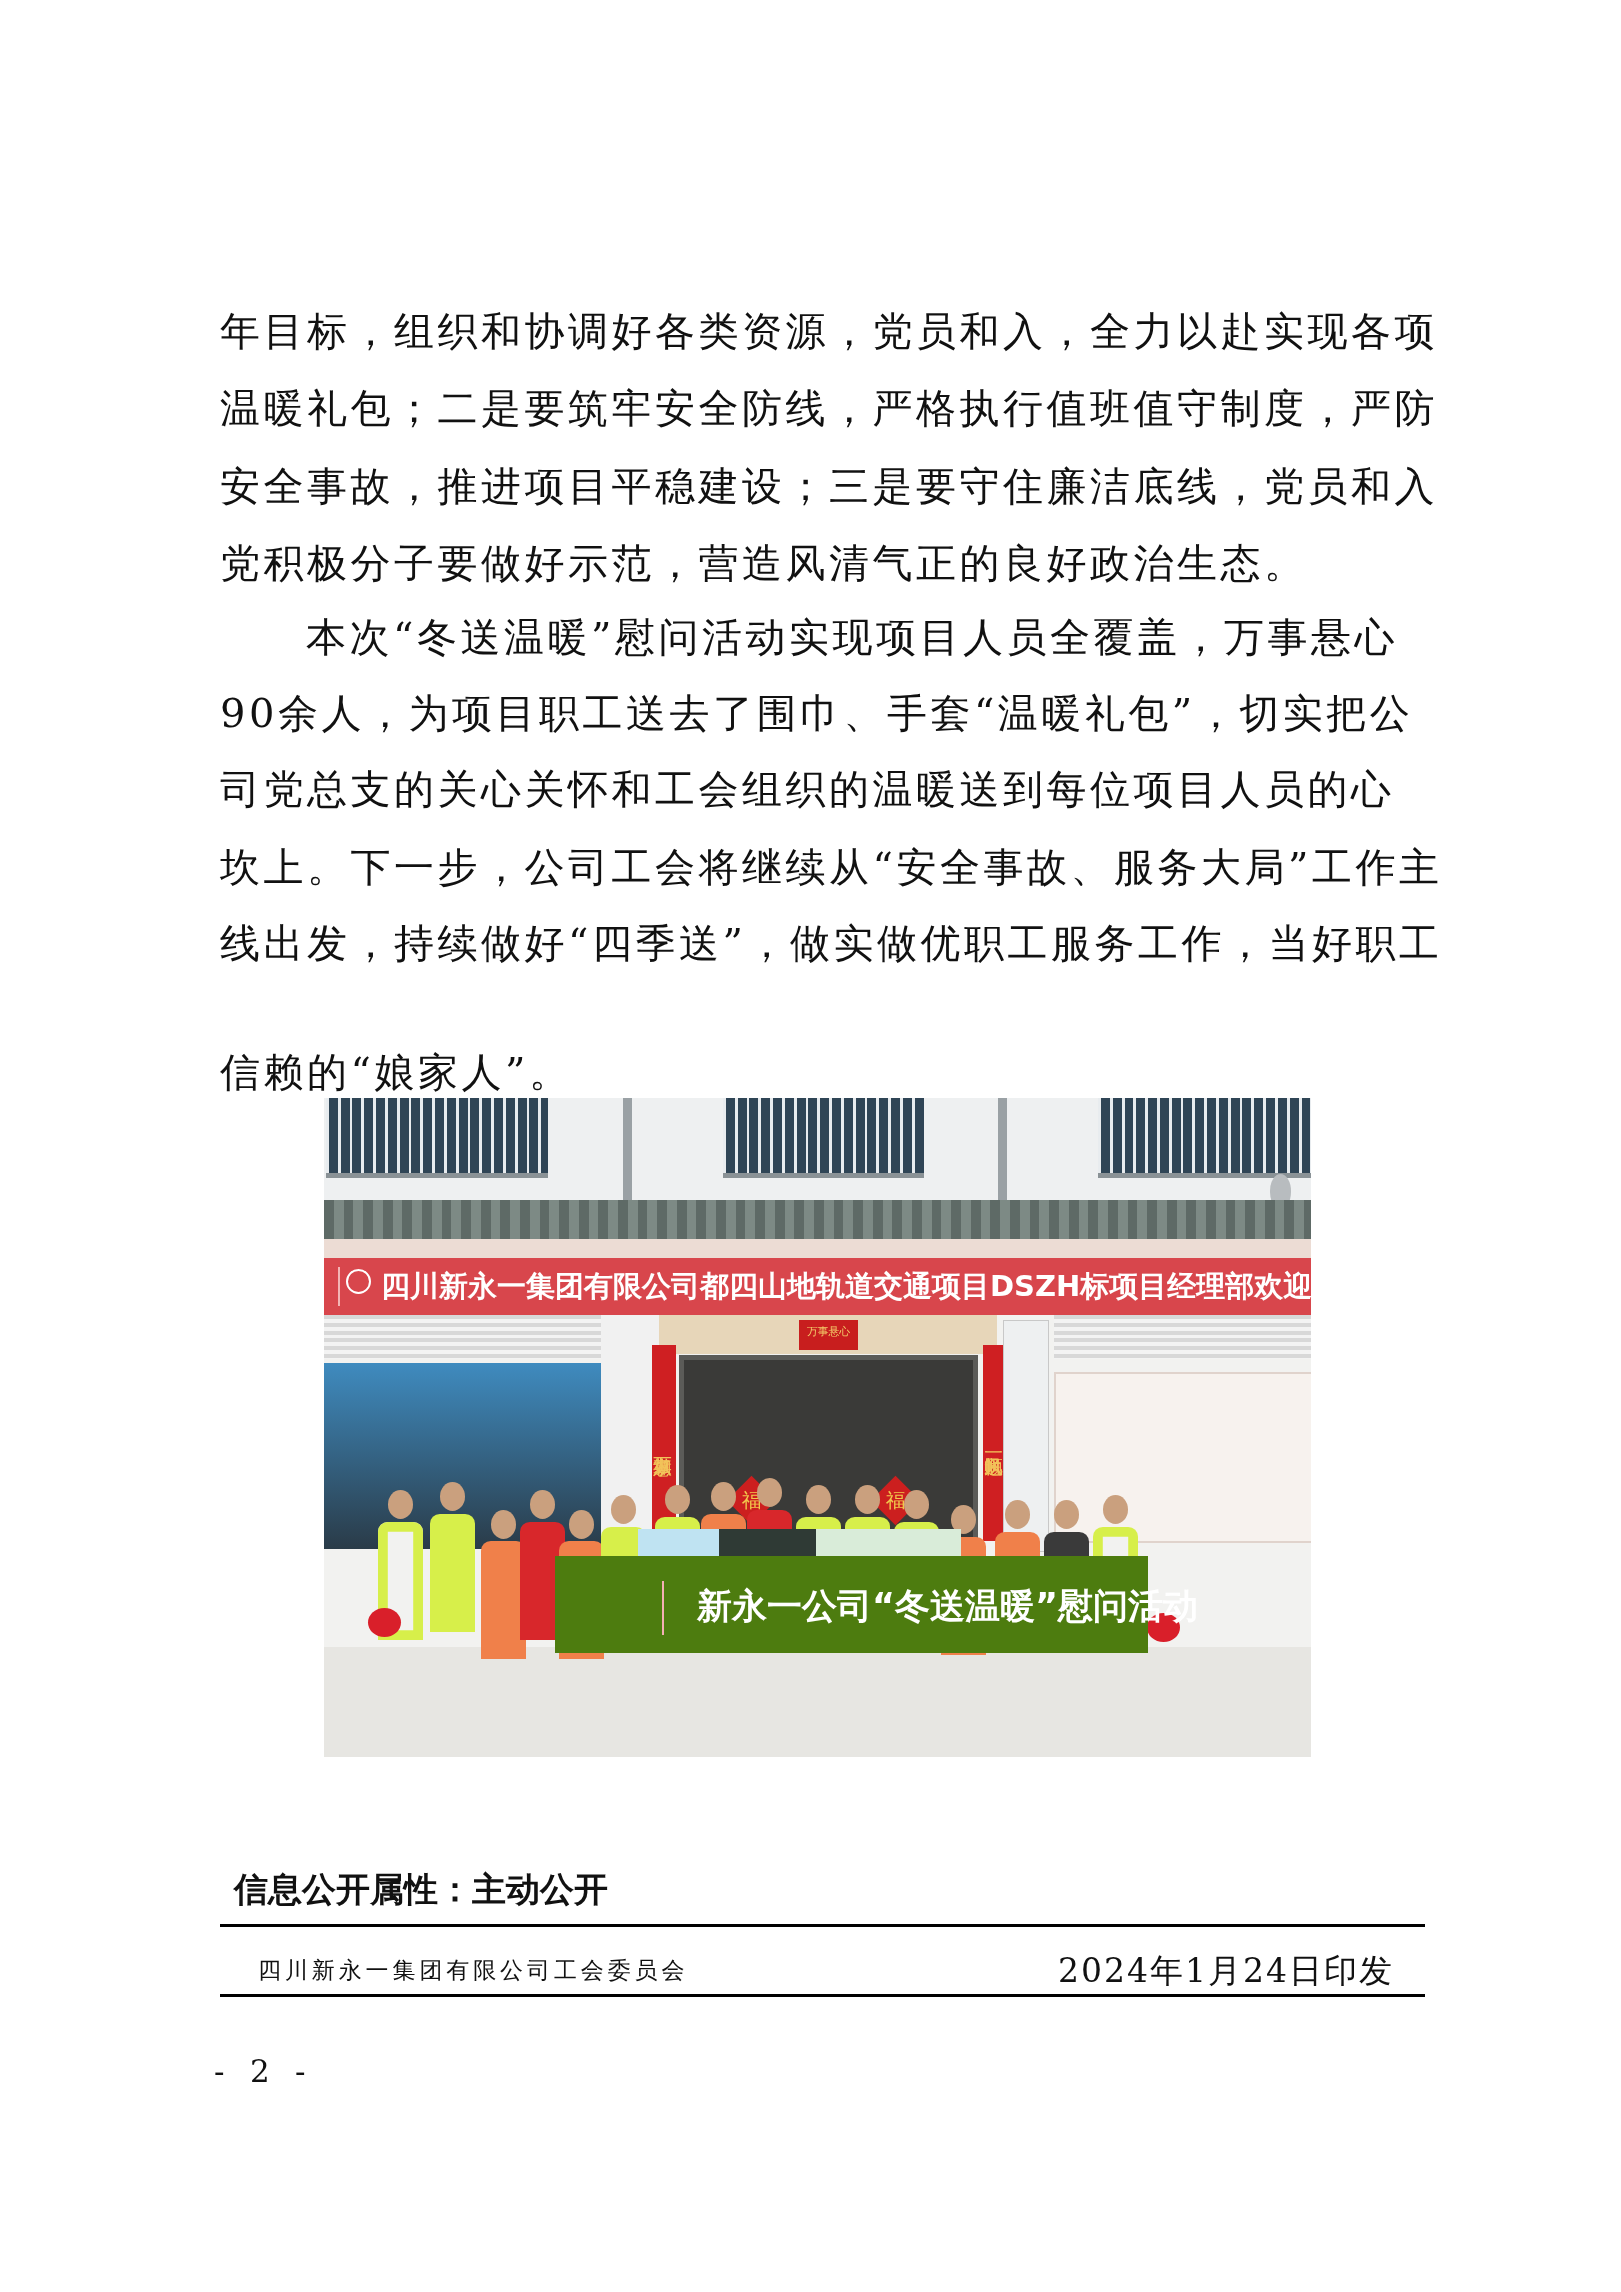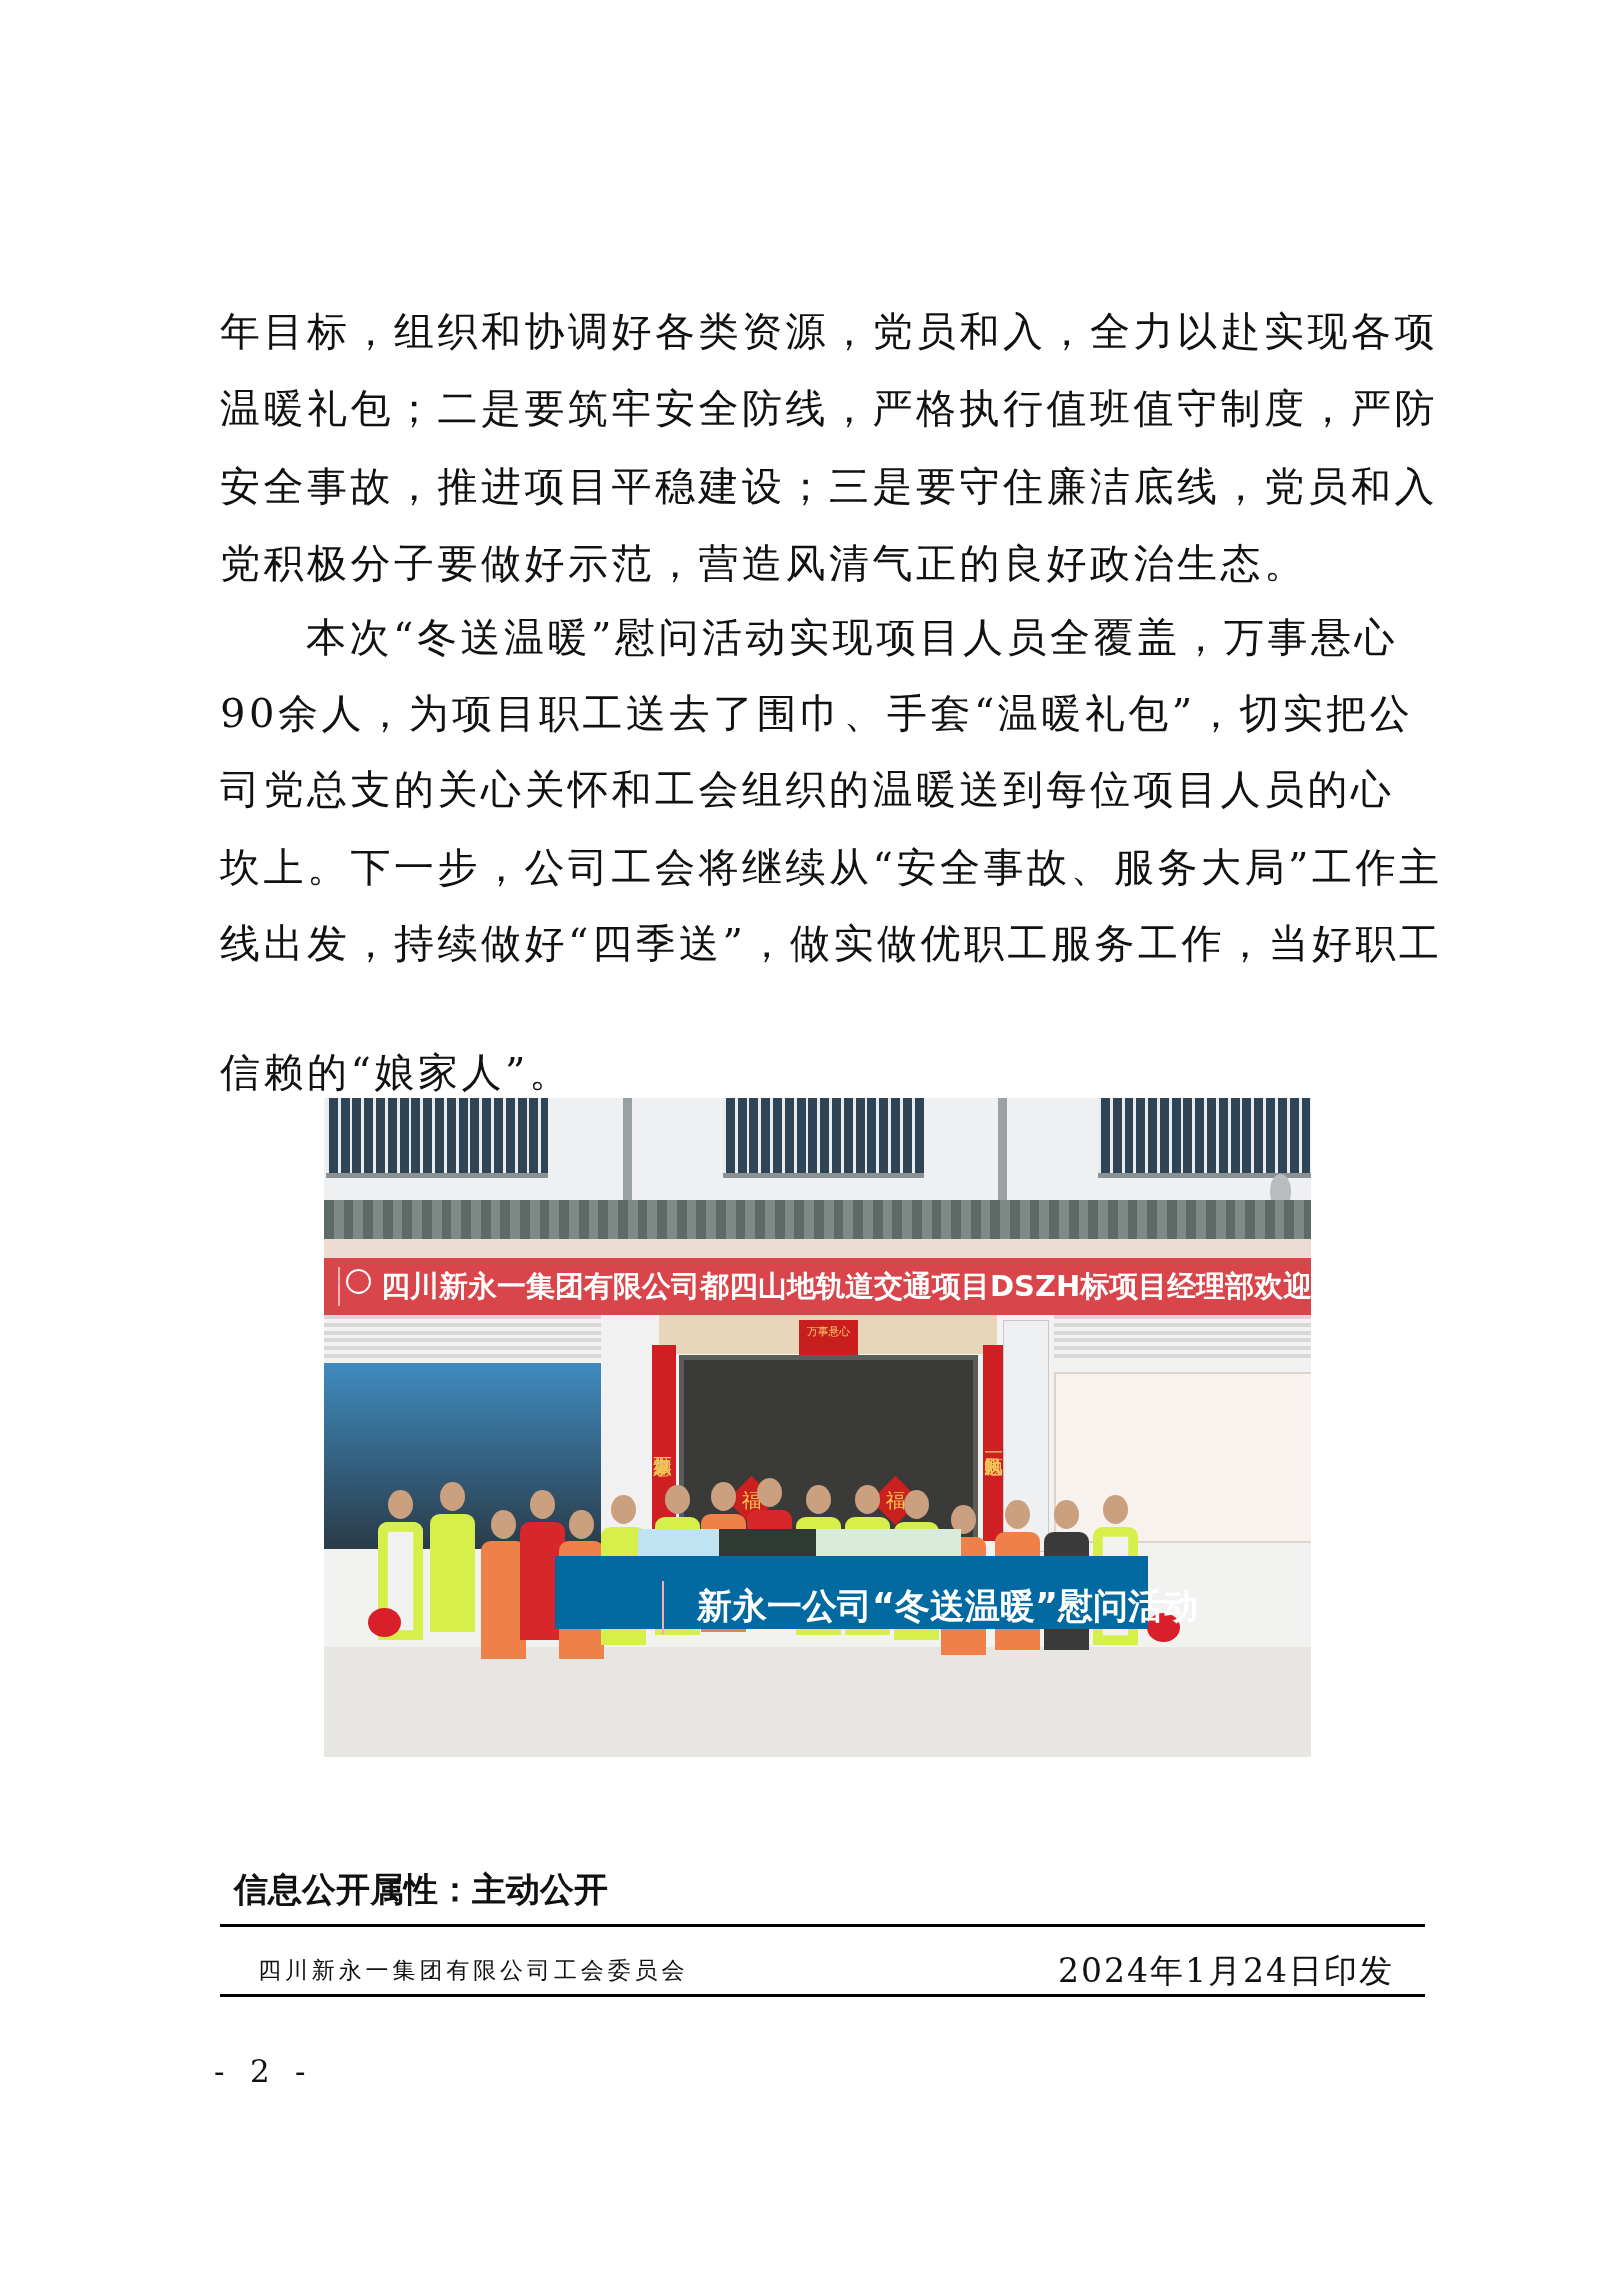--- a/index.html
+++ b/index.html
@@ -23,34 +23,34 @@
   .banner-logo { position:absolute; left:13.7px; top:8.8px; width:33px; height:39px; border-left:2px solid #f3b5b5; }
   .banner-logo::before { content:""; position:absolute; left:5.9px; top:2px; width:21.6px; height:21.6px; border-radius:50%; border:2px solid #fff; }
   .shutter-l { position:absolute; left:0; top:217px; width:277px; height:44px;
                background:repeating-linear-gradient(180deg,#d8d8d8 0 3.9px,#f3f3f3 3.9px 7.8px); }
   .shutter-r { position:absolute; right:0; top:217px; width:257px; height:44px;
                background:repeating-linear-gradient(180deg,#d8d8d8 0 3.9px,#f3f3f3 3.9px 7.8px); }
   .glass-l { position:absolute; left:0; top:265px; width:277px; height:186px; background:linear-gradient(180deg,#3f8bbf,#2a3b48); }
   .pillar { position:absolute; left:277px; top:217px; width:59px; height:235px; background:#f1f1f1; }
   .door { position:absolute; left:355px; top:257px; width:299px; height:196px; background:#3a3a38; border:5.9px solid #5b5b58; box-sizing:border-box; }
   .door-frame-top { position:absolute; left:335px; top:217px; width:338px; height:39px; background:#e7d6b9; }
-  .hengpi { position:absolute; left:475px; top:222px; width:59px; height:39px; background:#c81e1e; color:#f5d06b;
+  .hengpi { position:absolute; left:475px; top:222px; width:59px; height:30px; background:#c81e1e; color:#f5d06b;
             font-size:10.8px; line-height:23.5px; text-align:center; font-family:Liberation Sans, sans-serif; }
   .couplet { position:absolute; top:247px; width:23.5px; height:196px; background:#cf1f22; color:#f2c35a;
              font-size:18.6px; line-height:25.5px; text-align:center; font-family:"DejaVu Serif",serif; writing-mode:vertical-rl; }
   .fu { position:absolute; top:385px; width:35px; height:35px; background:#cc1f1f; transform:rotate(45deg); }
   .fu span { display:block; transform:rotate(-45deg); color:#f2c94c; font-size:19.6px; line-height:35px; text-align:center; }
   .signboard { position:absolute; left:679px; top:222px; width:44px; height:230px; background:#eef0f1; border:1px solid #c8c8c8; }
   .noticeboard { position:absolute; left:730px; top:274px; width:257px; height:167px; background:#f7f2ee; border:2.9px solid #e0d3cc; }
   .people { position:absolute; left:0; top:392px; width:100%; height:147px; }
   .person { position:absolute; top:0; width:45px; }
   .head { width:25.5px; height:29px; margin:0 auto; border-radius:50%; background:#caa07e; }
   .body { width:45px; height:118px; margin-top:2.9px; border-radius:9.8px 9.8px 0 0; }
   .ground { position:absolute; left:0; top:549px; width:100%; height:110px; background:#e7e6e2; }
-  .banner-bottom { position:absolute; left:231px; top:458px; width:593px; height:73px; background:#0369a1;
+  .banner-bottom { position:absolute; left:231px; top:458px; width:593px; height:97px; background:#4d7c0f;
                    color:#fff; font-family:"DejaVu Sans","Liberation Sans",sans-serif; font-weight:bold; font-size:35px; }
   .banner-bottom .bb-text { position:absolute; left:142px; top:27.4px; white-space:nowrap; }
   .banner-bottom .bb-logo { position:absolute; left:29px; top:24.5px; width:78px; height:54px; border-right:2px solid #f4b0b5; }
   .gifts { position:absolute; left:314px; top:431px; width:323px; height:44px; background:linear-gradient(90deg,#bfe3f2 0 25%,#2f3a35 25% 55%,#d9ecd9 55% 100%); }
   .lantern { position:absolute; width:33px; height:29px; border-radius:50%; background:#d91f2a; }
   .speaker { position:absolute; right:19.6px; top:76px; width:21.6px; height:35px; border-radius:50%; background:#b8bcbf; }
 
   .meta-title { position:absolute; left:234px; top:1869px; font-size:34px; line-height:41px; font-weight:bold;
                 font-family:"DejaVu Sans","Liberation Sans",sans-serif; white-space:nowrap; }
   .meta-title .val { font-family:"DejaVu Serif","Liberation Serif",serif; }

